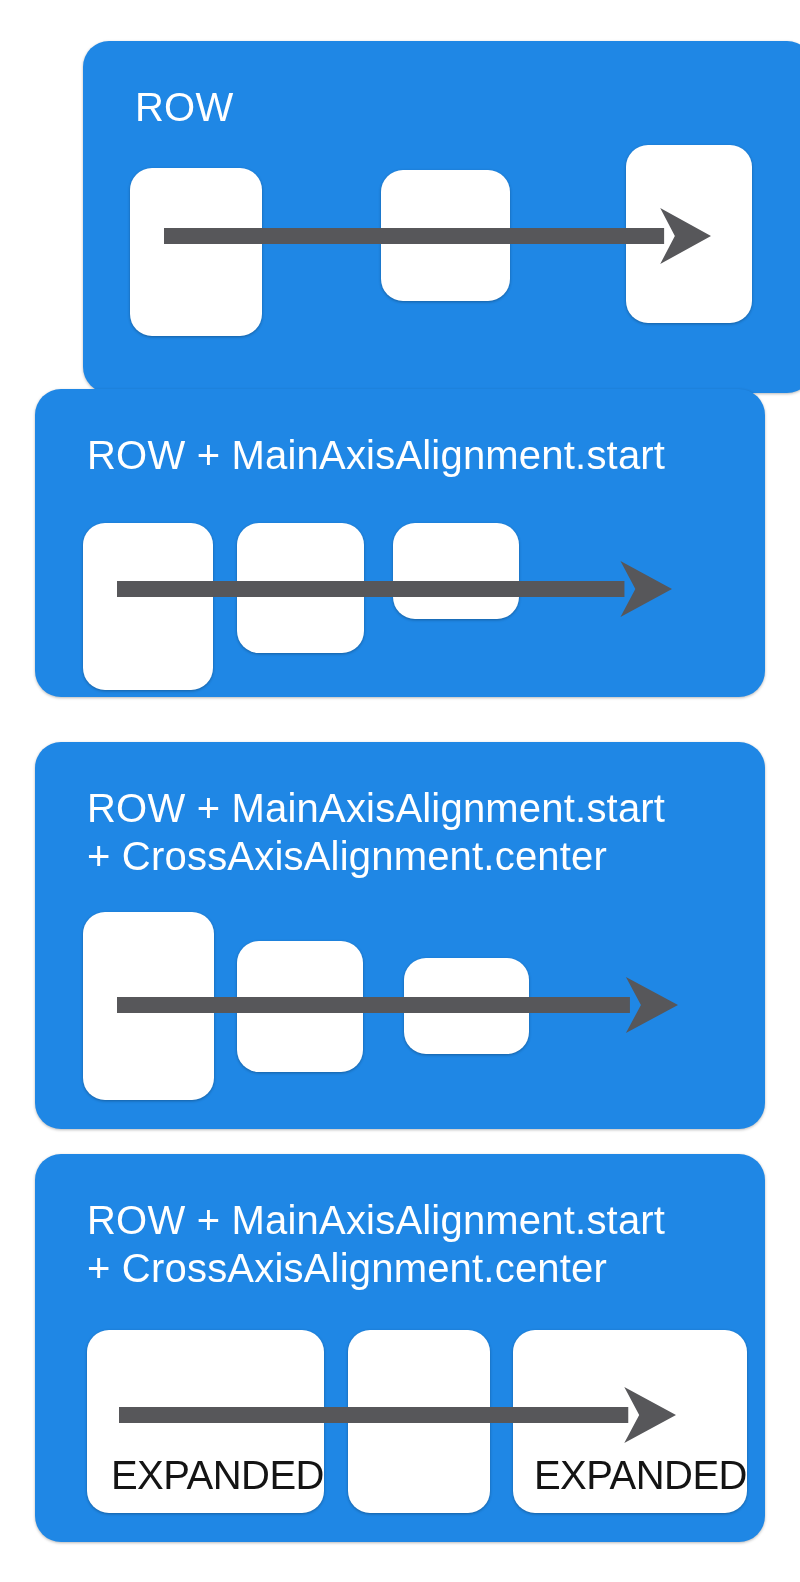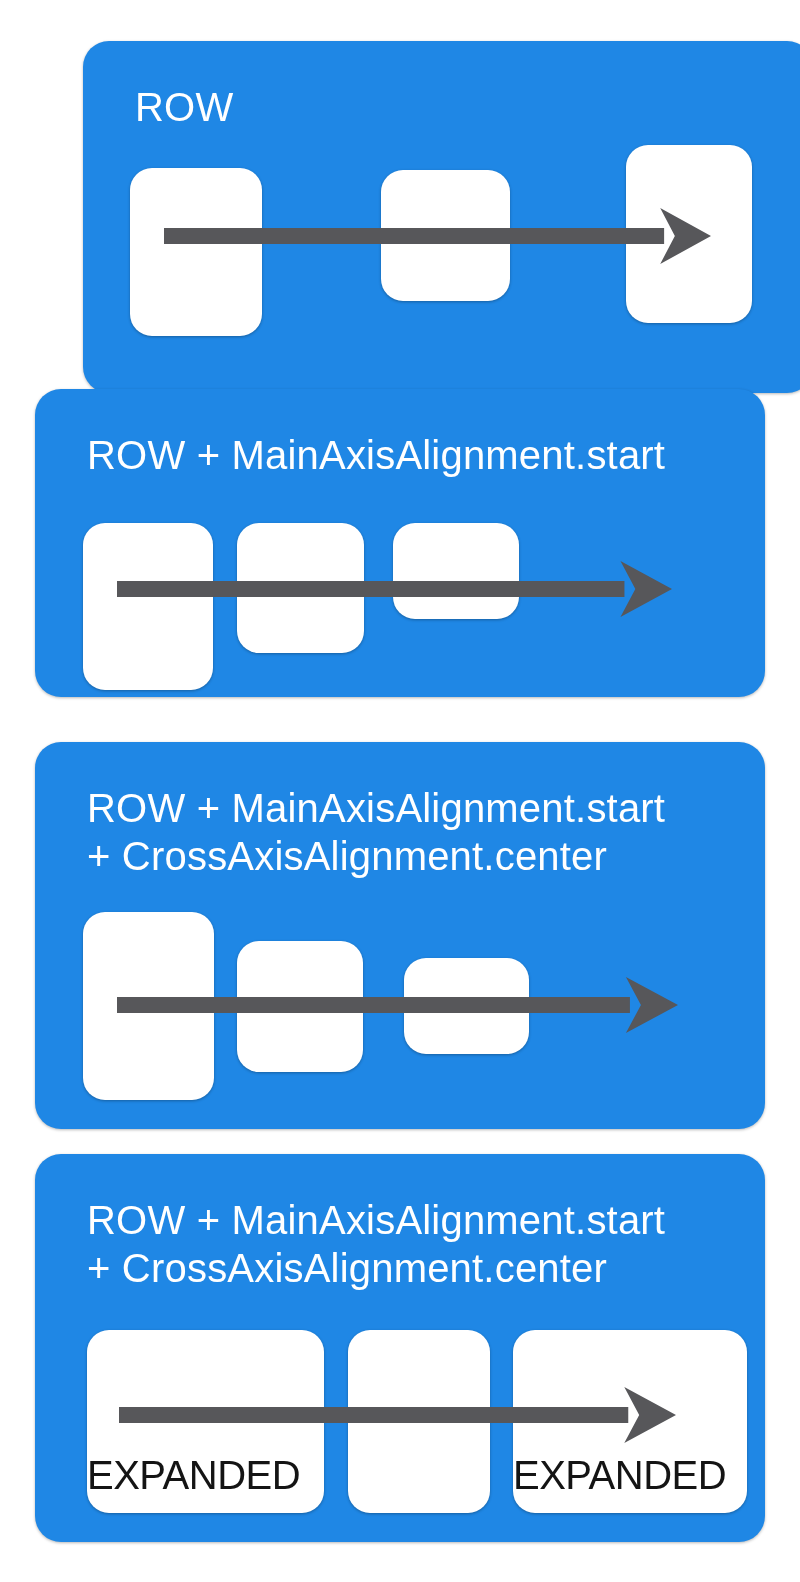--- a/index.html
+++ b/index.html
@@ -46,21 +46,21 @@
   .box{
     position:absolute;
     background:var(--box-white);
     border-radius:22px;
     box-shadow:0 1px 3px rgba(0,0,0,0.30);
     z-index:2;
   }
   .box-label{
     position:absolute;
     left:0;right:0;bottom:16px;
-    text-align:left;
+    text-align:right;
     font-size:40px;
     line-height:44px;
     letter-spacing:-0.5px;
     color:var(--label-black);
     white-space:nowrap;
   }
   .box-label:empty{display:none;}
   .arrow{
     position:absolute;
     z-index:3;

